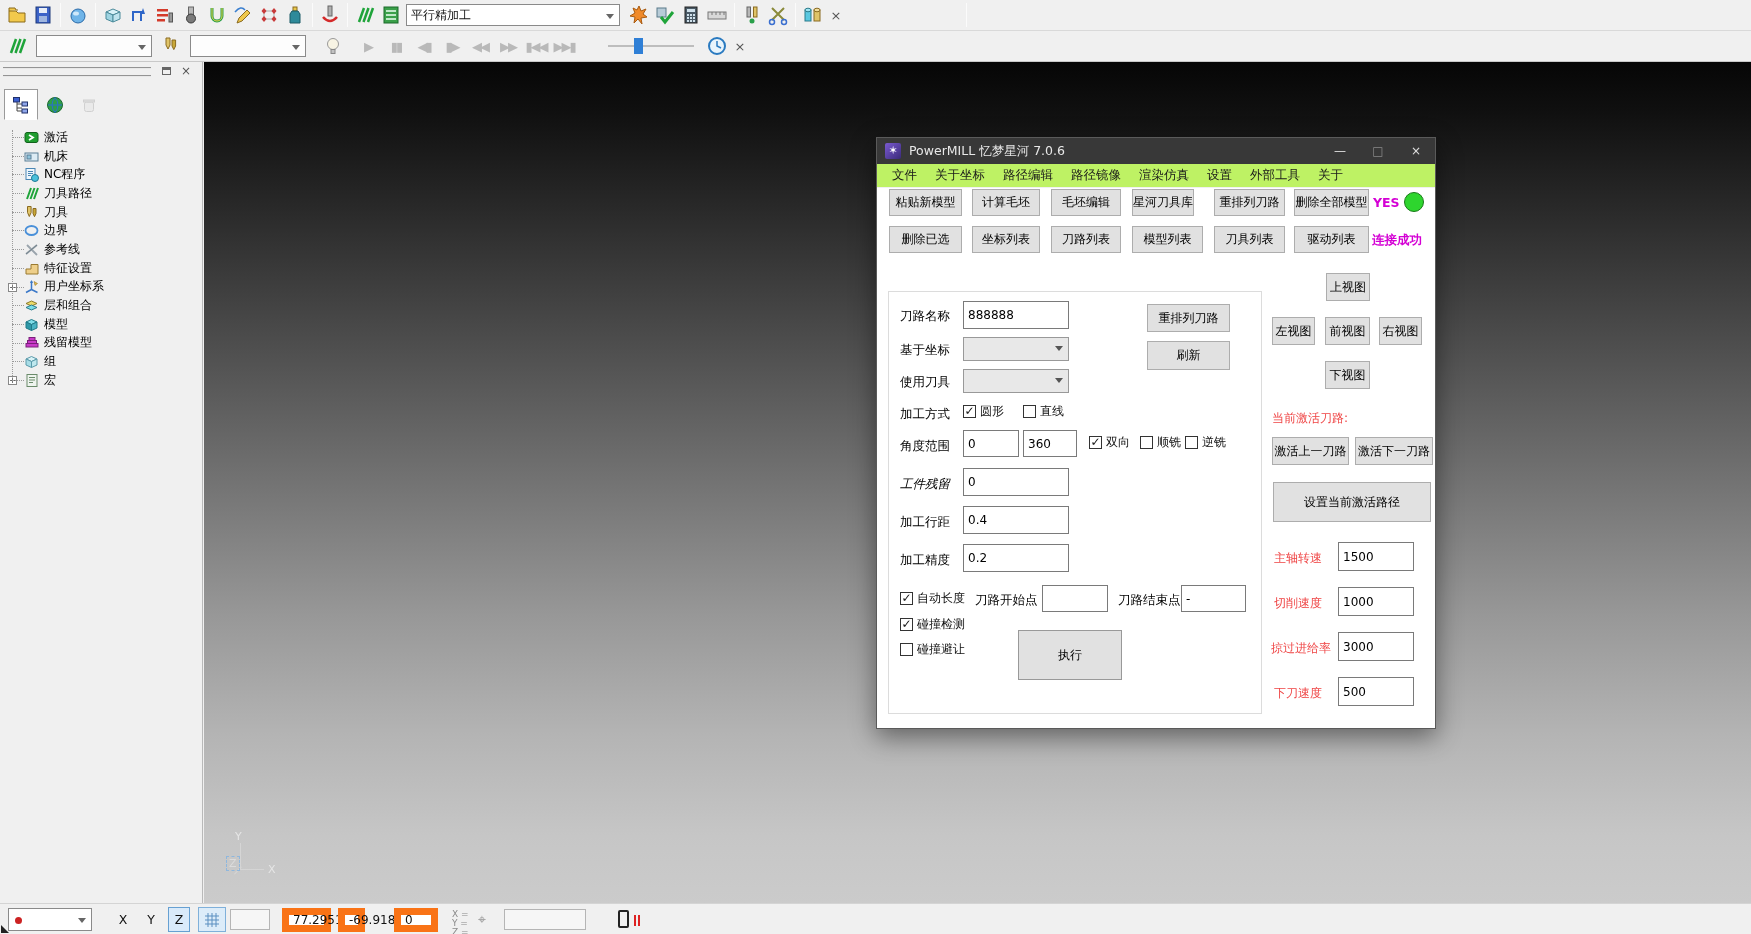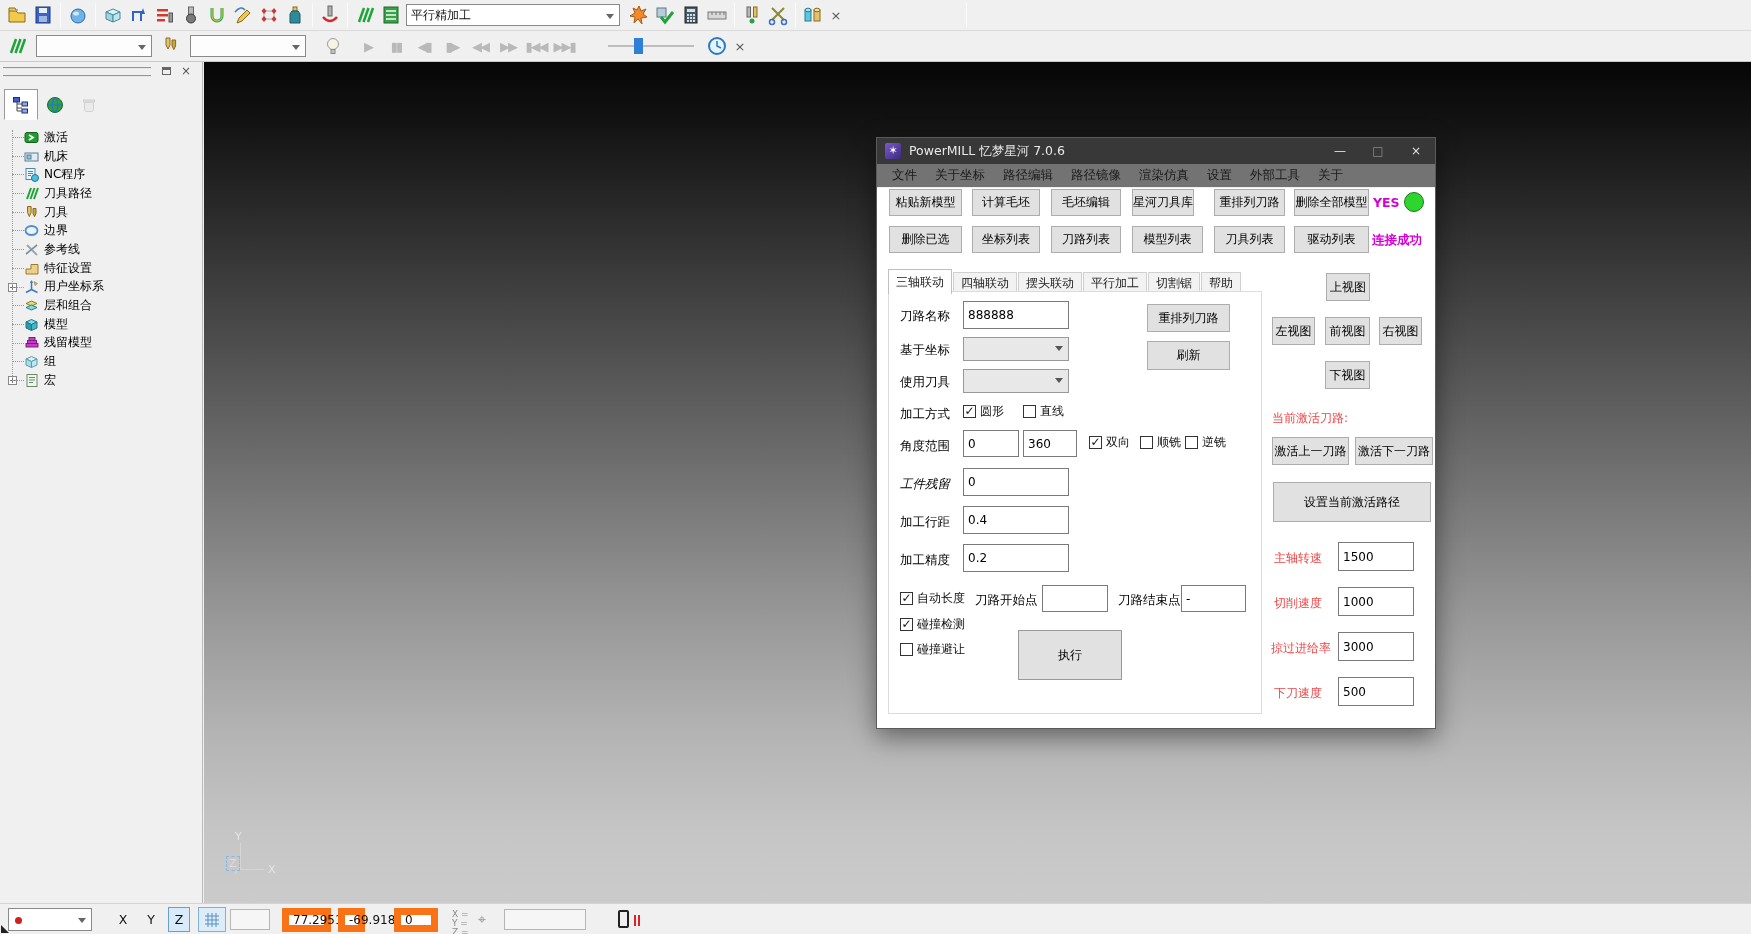--- a/index.html
+++ b/index.html
@@ -56,21 +56,21 @@
   .triad .ax { position:absolute; left:14px; top:39px; width:24px; border-top:1px solid #d5d5d5; }
   .triad .az { position:absolute; left:7px; top:40px; width:10px; border-top:1px solid #d5d5d5; transform:rotate(135deg); }
 
   
   .dlg { position:absolute; left:876px; top:137px; width:560px; height:592px; background:#fff; border:1px solid #5a5a5a; box-shadow:0 8px 24px rgba(0,0,0,.45); }
   .dlg-title { position:absolute; left:0; top:0; right:0; height:26px; background:#383838; display:flex; align-items:center; padding-left:8px; color:#e8e8e8; font-size:12.5px; }
   .dlg-ico { width:16px; height:16px; margin-right:8px; background:linear-gradient(135deg,#7a5ad0,#3a2a7a); border-radius:2px; color:#fff; font-size:11px; text-align:center; line-height:15px; }
   .wbtns { position:absolute; right:0; top:0; height:26px; display:flex; }
   .wbtn { width:38px; height:26px; display:flex; align-items:center; justify-content:center; color:#e0e0e0; font-size:12px; }
   .wbtn.max { color:#8a8a8a; }
-  .dlg-menu { position:absolute; left:0; top:26px; right:0; height:24px; background:#737373; display:flex; align-items:center; padding-left:6px; border-bottom:1px solid #f0f0f0; }
+  .dlg-menu { position:absolute; left:0; top:26px; right:0; height:24px; background:#bef264; display:flex; align-items:center; padding-left:6px; border-bottom:1px solid #f0f0f0; }
   .dlg-menu span { padding:0 9px; color:#1a1a1a; font-size:12.5px; }
   .btn { position:absolute; background:#e1e1e1; border:1px solid #adadad; color:#000; font-size:12px; display:flex; align-items:center; justify-content:center; font-family:inherit; }
   .magenta { color:#d400d4; font-weight:bold; font-size:12.5px; position:absolute; }
   .gdot { position:absolute; width:20px; height:20px; border-radius:50%; background:#2ed52e; border:1px solid #1a7a1a; }
   .tabs { position:absolute; left:11px; top:131px; display:flex; align-items:flex-end; }
   .tab { height:22px; padding:0 7px; display:flex; align-items:center; justify-content:center; border:1px solid #d0d0d0; border-bottom:none; background:#f2f2f2; color:#222; font-size:12px; margin-right:1px; }
   .tab.active { height:25px; background:#fff; border-color:#bfbfbf; position:relative; z-index:2; }
   .panel { position:absolute; left:11px; top:153px; width:374px; height:423px; border:1px solid #dcdcdc; background:#fff; }
   .flabel { position:absolute; font-size:12.5px; color:#000; }
   .fin { position:absolute; background:#fff; border:1px solid #7a7a7a; font-size:12px; padding:0 4px; font-family:inherit; color:#000; }
@@ -508,28 +508,20 @@
     <span class="gdot" style="left:527px;top:54px;"></span>
 
     <button class="btn" style="left:12px;top:88px;width:73px;height:27px;">删除已选</button>
     <button class="btn" style="left:95px;top:88px;width:68px;height:27px;">坐标列表</button>
     <button class="btn" style="left:174px;top:88px;width:70px;height:27px;">刀路列表</button>
     <button class="btn" style="left:255px;top:88px;width:71px;height:27px;">模型列表</button>
     <button class="btn" style="left:337px;top:88px;width:71px;height:27px;">刀具列表</button>
     <button class="btn" style="left:417px;top:88px;width:75px;height:27px;">驱动列表</button>
     <span class="magenta" style="left:495px;top:94px;">连接成功</span>
 
-    <div class="tabs">
-      <span class="tab active">三轴联动</span>
-      <span class="tab">四轴联动</span>
-      <span class="tab">摆头联动</span>
-      <span class="tab">平行加工</span>
-      <span class="tab">切割锯</span>
-      <span class="tab">帮助</span>
-    </div>
     <div class="panel"></div>
 
     <span class="flabel" style="left:23px;top:170px;">刀路名称</span>
     <input class="fin" style="left: 86px; top: 163px; width: 106px; height: 28px;" value="888888">
     <span class="flabel" style="left:23px;top:204px;">基于坐标</span>
     <div class="fcombo" style="left:86px;top:199px;width:106px;height:24px;">
         <i class="chev"></i>
       </div>
     <span class="flabel" style="left:23px;top:236px;">使用刀具</span>
     <div class="fcombo" style="left:86px;top:231px;width:106px;height:24px;">

